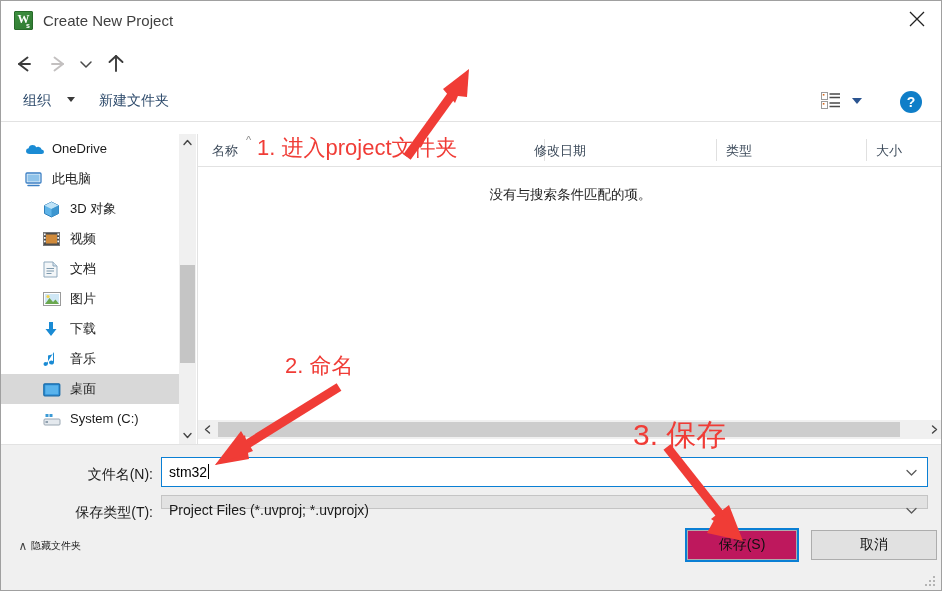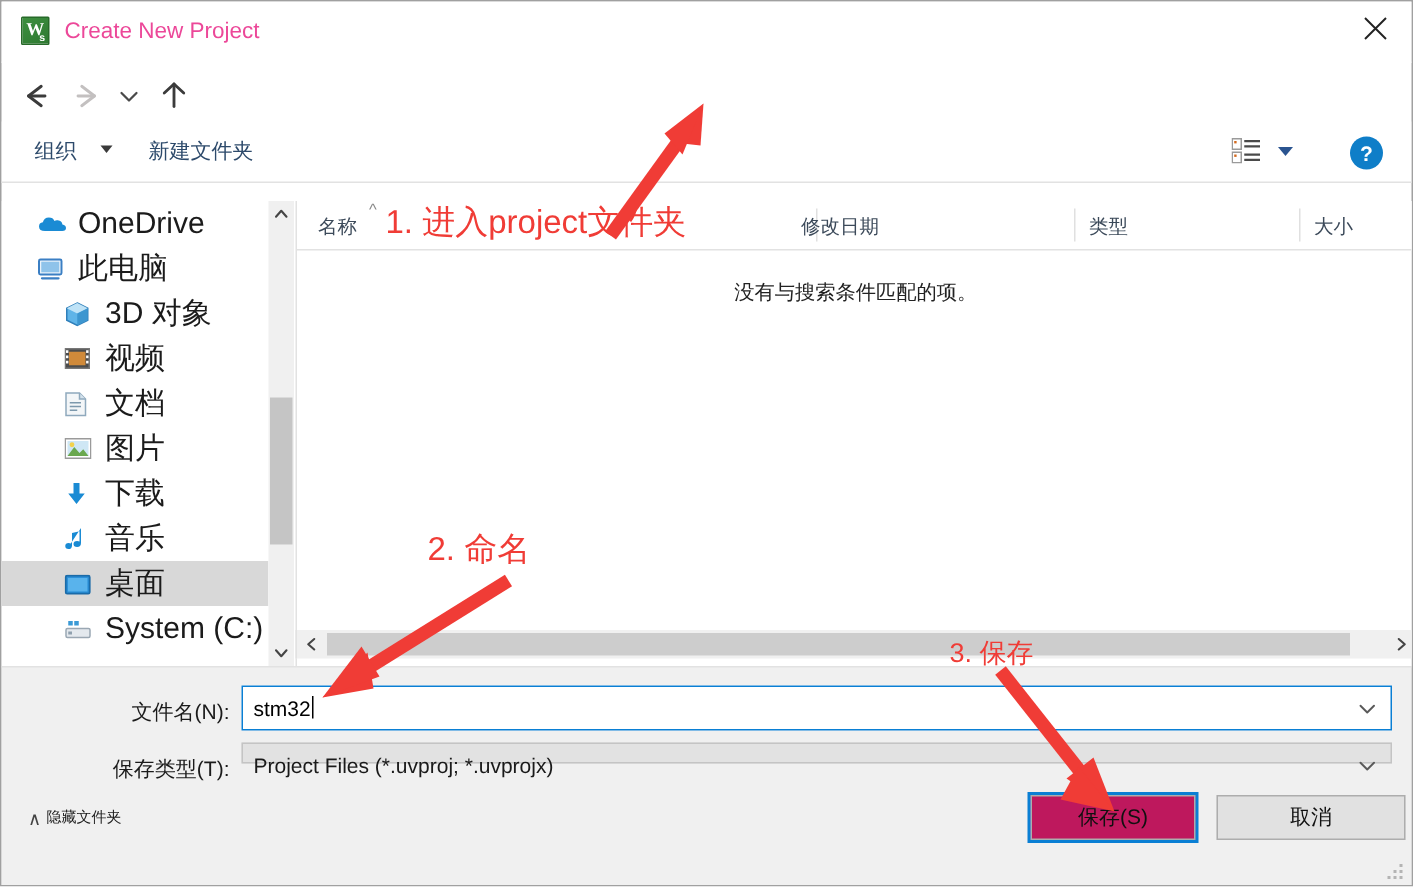--- a/index.html
+++ b/index.html
@@ -55,21 +55,21 @@
     right: 2px; bottom: 0px;
     font-size: 7px;
     color: #ffffff;
     font-weight: bold;
     line-height: 7px;
   }
   .window-title {
     position: absolute;
     left: 42px; top: 9px;
     font-size: 15px;
-    color: #ec4899;
+    color: #404040;
     line-height: 21px;
     white-space: nowrap;
   }
   .close-btn {
     position: absolute;
     right: 0; top: 0;
     width: 46px; height: 34px;
     cursor: default;
   }
   .close-btn svg { position: absolute; left: 14px; top: 10px; }
@@ -255,21 +255,21 @@
   .tree-item {
     position: relative;
     height: 30px;
     display: flex;
     align-items: center;
     cursor: default;
     white-space: nowrap;
   }
   .tree-item.selected { background: #d8d8d8; }
   .tree-label {
-    font-size: 20px;
+    font-size: 13px;
     color: #1b1b1b;
     line-height: 20px;
   }
   .ti-icon {
     position: relative;
     width: 20px; height: 18px;
     margin-right: 7px;
     flex: 0 0 auto;
   }
 
@@ -495,21 +495,21 @@
     position: absolute;
     color: #f03c36;
     font-size: 21px;
     line-height: 26px;
     white-space: nowrap;
     pointer-events: none;
     font-family: "Liberation Sans", "DejaVu Sans", sans-serif;
   }
   .annot-1 { left: 256px; top: 134px; font-size: 22px; }
   .annot-2 { left: 284px; top: 352px; font-size: 22px; }
-  .annot-3 { left: 632px; top: 421px; font-size: 18px; }
+  .annot-3 { left: 632px; top: 421px; font-size: 30px; }
   .arrow-svg {
     position: absolute;
     pointer-events: none;
   }
 </style>
 </head>
 <body>
 
 <div id="app">
 

